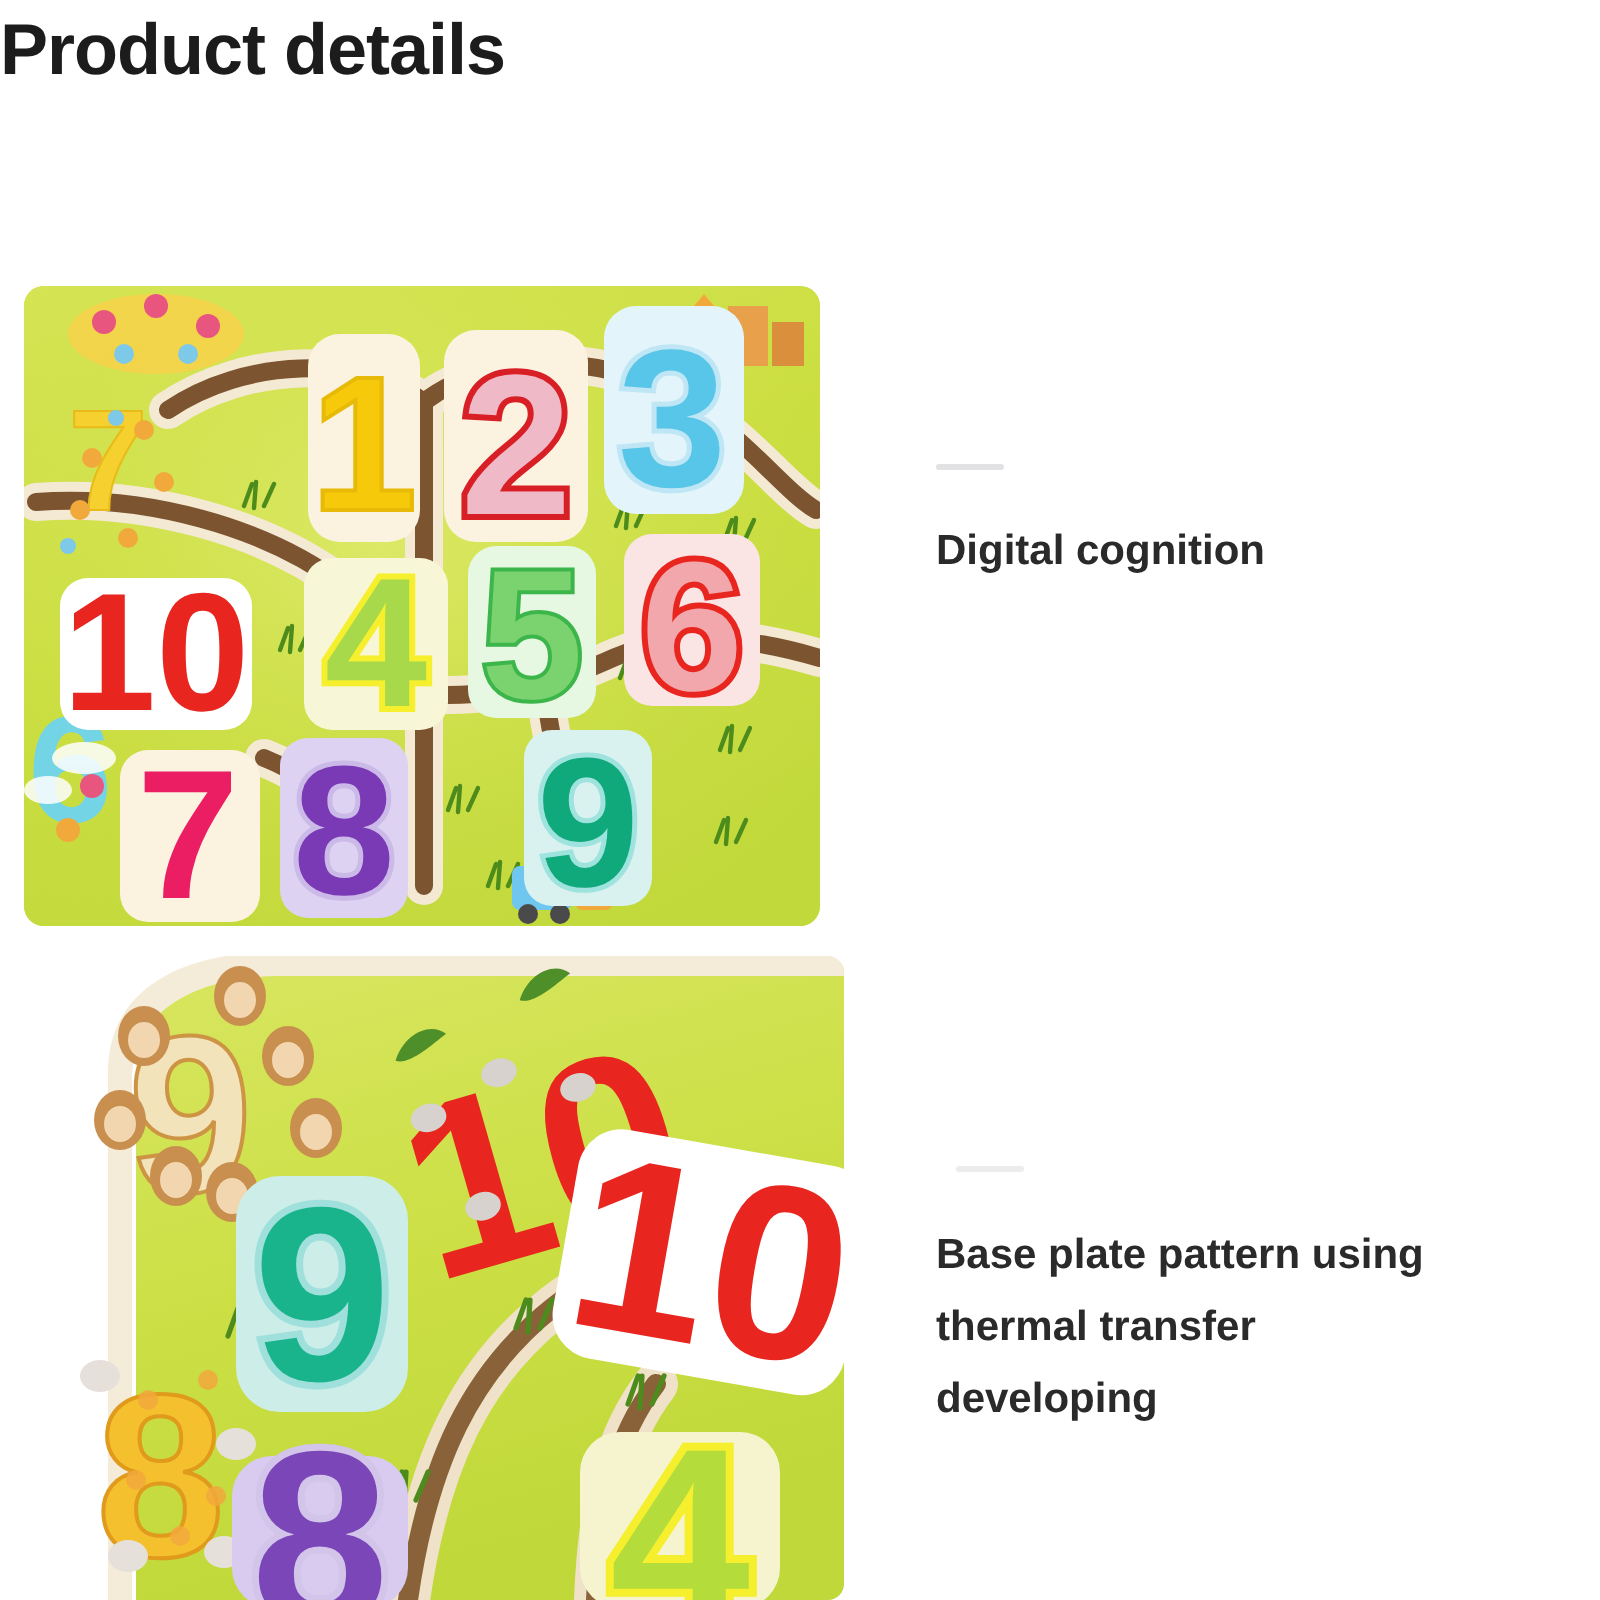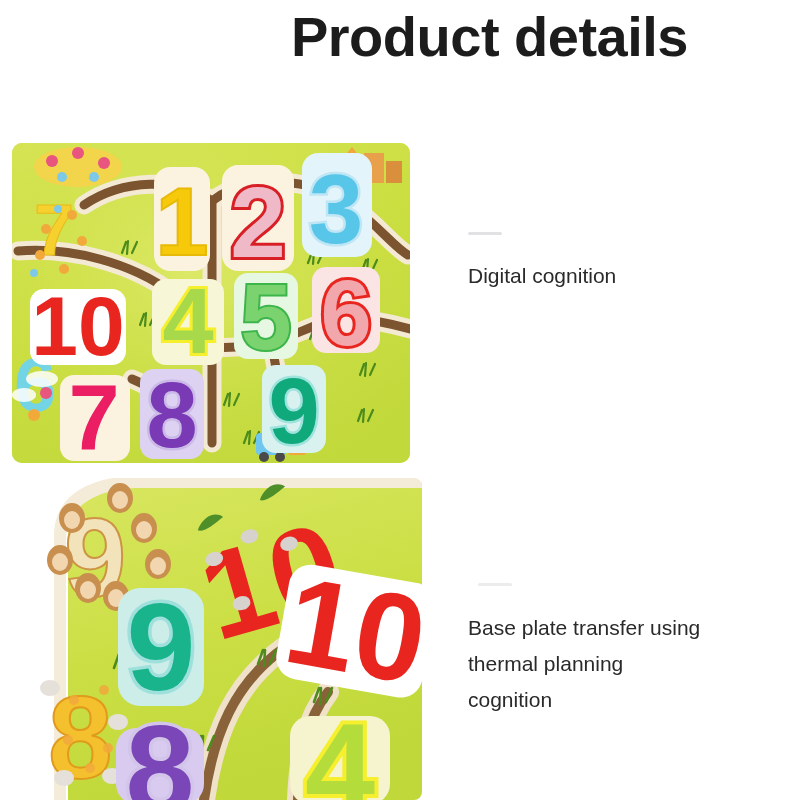--- a/index.html
+++ b/index.html
@@ -8,22 +8,22 @@
     background:#ffffff;
     font-family:"Liberation Sans", sans-serif;
     overflow:hidden;
     position:relative;
   }
   .page{position:relative;width:800px;height:800px;}
 
   
   .title{
     position:absolute;left:0;top:4px;width:688px;
-    text-align:right;
-    font-size:56px;
+    text-align:left;
+    font-size:36px;
     font-weight:bold;
     letter-spacing:-0.5px;
     color:#1c1c1c;
     font-family:"Liberation Sans", sans-serif;
   }
 
   
   .photo{
     position:absolute;
     overflow:hidden;
@@ -34,21 +34,21 @@
     border-radius:10px;
   }
   #photo-2{
     left:8px;top:478px;width:414px;height:322px;
     border-radius:8px;
     background:#ffffff;
   }
   .photo svg{display:block;width:100%;height:100%;}
 
   
-  .text-block{position:absolute;}
+  .text-block{position:absolute;font-weight:bold;}
   #block-1{left:468px;top:232px;}
   #block-2{left:468px;top:583px;}
   .dash{
     width:34px;height:3px;background:#e2e2e4;border-radius:2px;
     margin-bottom:24px;
   }
   #block-2 .dash{background:#ececed;margin-left:10px;}
   .caption{
     font-size:21px;
     line-height:33px;
@@ -309,18 +309,18 @@
     </svg>
   </div>
 
   <div class="text-block" id="block-1">
     <div class="dash"></div>
     <div class="caption">Digital cognition</div>
   </div>
 
   <div class="text-block" id="block-2">
     <div class="dash"></div>
-    <div class="caption">Base plate transfer using</div>
-    <div class="caption">thermal planning</div>
-    <div class="caption">cognition</div>
+    <div class="caption">Base plate pattern using</div>
+    <div class="caption">thermal transfer</div>
+    <div class="caption">developing</div>
   </div>
 
 </div>
 
 </body></html>

